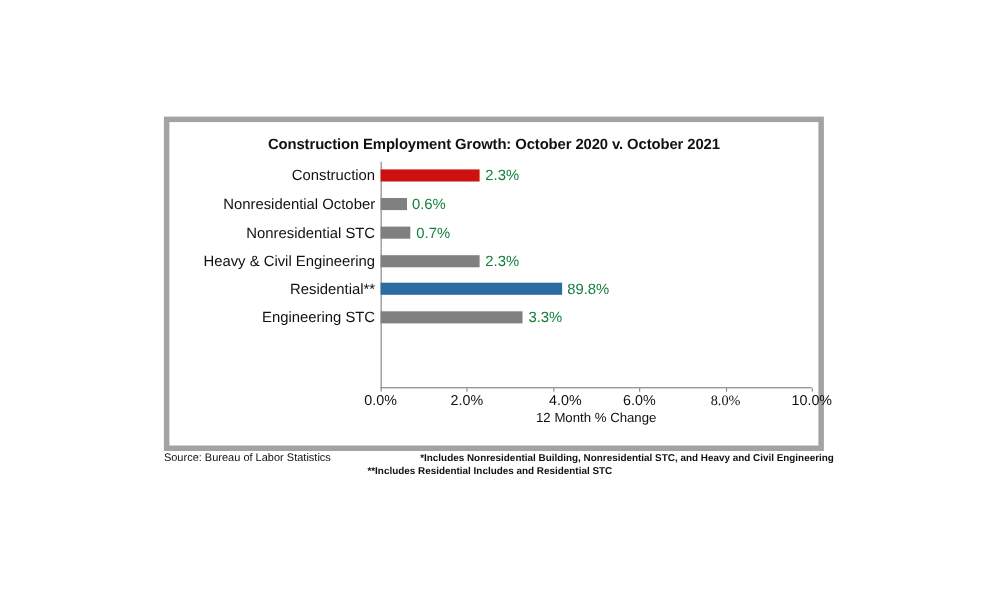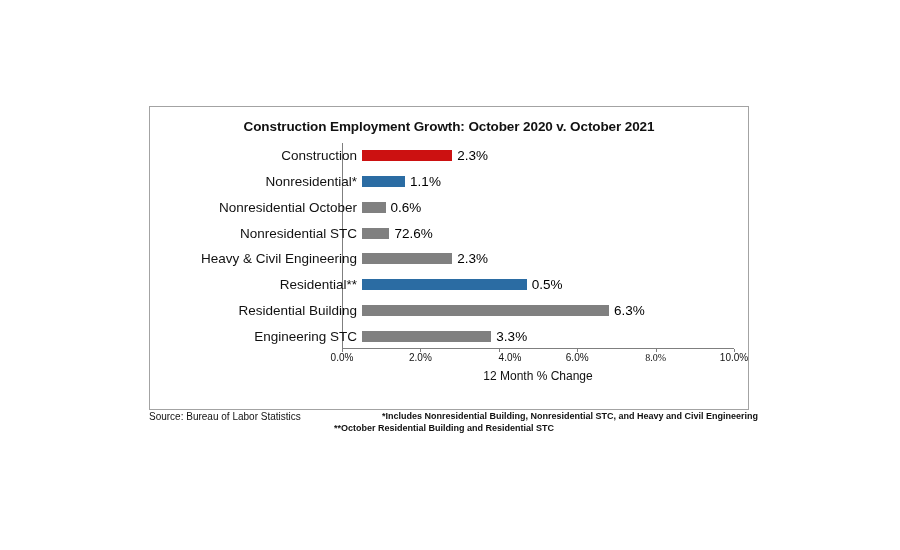--- a/index.html
+++ b/index.html
@@ -20,21 +20,21 @@
     width: 900px;
     height: 550px;
   }
   
   .chart-frame {
     position: absolute;
     left: 149px;
     top: 106px;
     width: 600px;
     height: 304px;
-    border: 1px solid #a3a3a3;
+    border: 5px solid #a3a3a3;
     box-sizing: border-box;
     background: #ffffff;
   }
   .chart-title {
     position: absolute;
     left: 0;
     top: 12px;
     width: 100%;
     text-align: center;
     font-size: 13.5px;
@@ -64,21 +64,20 @@
     bottom: 0;
     width: 100%;
     height: 1px;
     background: #7f7f7f;
   }
   .rows {
     position: absolute;
     left: 0; top: 0;
     width: 100%;
     height: 100%;
-    padding-left: 20px;
   }
   .row {
     position: relative;
     height: 25.75px;
     display: flex;
     align-items: center;
   }
   .cat-label {
     position: absolute;
     right: 100%;
@@ -90,36 +89,36 @@
   }
   .bar {
     height: 11px;
     background: #808080;
   }
   .bar.red { background: #cc1111; }
   .bar.blue { background: #2b6ca3; }
   .bar-value {
     margin-left: 5px;
     font-size: 13.5px;
-    color: #000000;
+    color: #15803d;
     white-space: nowrap;
   }
   
   .xticks {
     position: absolute;
     left: 0;
     top: 100%;
     width: 100%;
     height: 20px;
   }
   .xtick {
     position: absolute;
     top: 3px;
     transform: translateX(-50%);
-    font-size: 10px;
+    font-size: 13px;
     color: #111111;
     white-space: nowrap;
   }
   .xtick-mark {
     position: absolute;
     top: 0;
     width: 1px;
     height: 3px;
     background: #7f7f7f;
   }
@@ -173,48 +172,38 @@
       <div class="axis-line"></div>
       <div class="x-axis-line"></div>
 
       <div class="rows" id="rows">
           <div class="row">
             <div class="cat-label">Construction</div>
             <div class="bar red" style="width: 90.16px; background: rgb(204, 17, 17);"></div>
             <div class="bar-value">2.3%</div>
           </div>
           <div class="row">
-            <div class="cat-label">Nonresidential*</div>
-            <div class="bar blue" style="width: 43.12px; background: rgb(43, 108, 163);"></div>
-            <div class="bar-value">1.1%</div>
-          </div>
-          <div class="row">
             <div class="cat-label">Nonresidential October</div>
             <div class="bar" style="width: 23.52px; background: rgb(128, 128, 128);"></div>
             <div class="bar-value">0.6%</div>
           </div>
           <div class="row">
             <div class="cat-label">Nonresidential STC</div>
             <div class="bar" style="width: 27.44px; background: rgb(128, 128, 128);"></div>
-            <div class="bar-value">72.6%</div>
+            <div class="bar-value">0.7%</div>
           </div>
           <div class="row">
             <div class="cat-label">Heavy &amp; Civil Engineering</div>
             <div class="bar" style="width: 90.16px; background: rgb(128, 128, 128);"></div>
             <div class="bar-value">2.3%</div>
           </div>
           <div class="row">
             <div class="cat-label">Residential**</div>
             <div class="bar blue" style="width: 164.64px; background: rgb(43, 108, 163);"></div>
-            <div class="bar-value">0.5%</div>
-          </div>
-          <div class="row">
-            <div class="cat-label">Residential Building</div>
-            <div class="bar" style="width: 246.96px; background: rgb(128, 128, 128);"></div>
-            <div class="bar-value">6.3%</div>
+            <div class="bar-value">89.8%</div>
           </div>
           <div class="row">
             <div class="cat-label">Engineering STC</div>
             <div class="bar" style="width: 129.36px; background: rgb(128, 128, 128);"></div>
             <div class="bar-value">3.3%</div>
           </div>
         </div>
 
       <div class="xticks" id="xticks">
           <div class="xtick-mark" style="left: 0px;"></div>
@@ -231,16 +220,16 @@
           <div class="xtick" style="left: 392px;">10.0%</div>
         </div>
 
       <div class="x-axis-title">12 Month % Change</div>
     </div>
   </div>
 
   <div class="footer">
     <div class="source">Source:  Bureau of Labor Statistics</div>
     <div class="note note-1">*Includes Nonresidential Building, Nonresidential STC, and Heavy and Civil Engineering</div>
-    <div class="note note-2">**October Residential Building and Residential STC</div>
+    <div class="note note-2">**Includes Residential Includes and Residential STC</div>
   </div>
 
 </div>
 
 </body></html>

